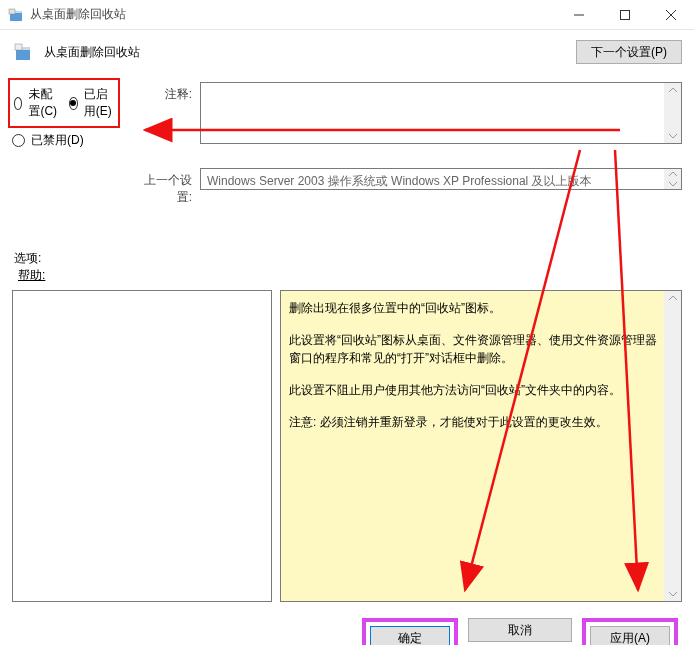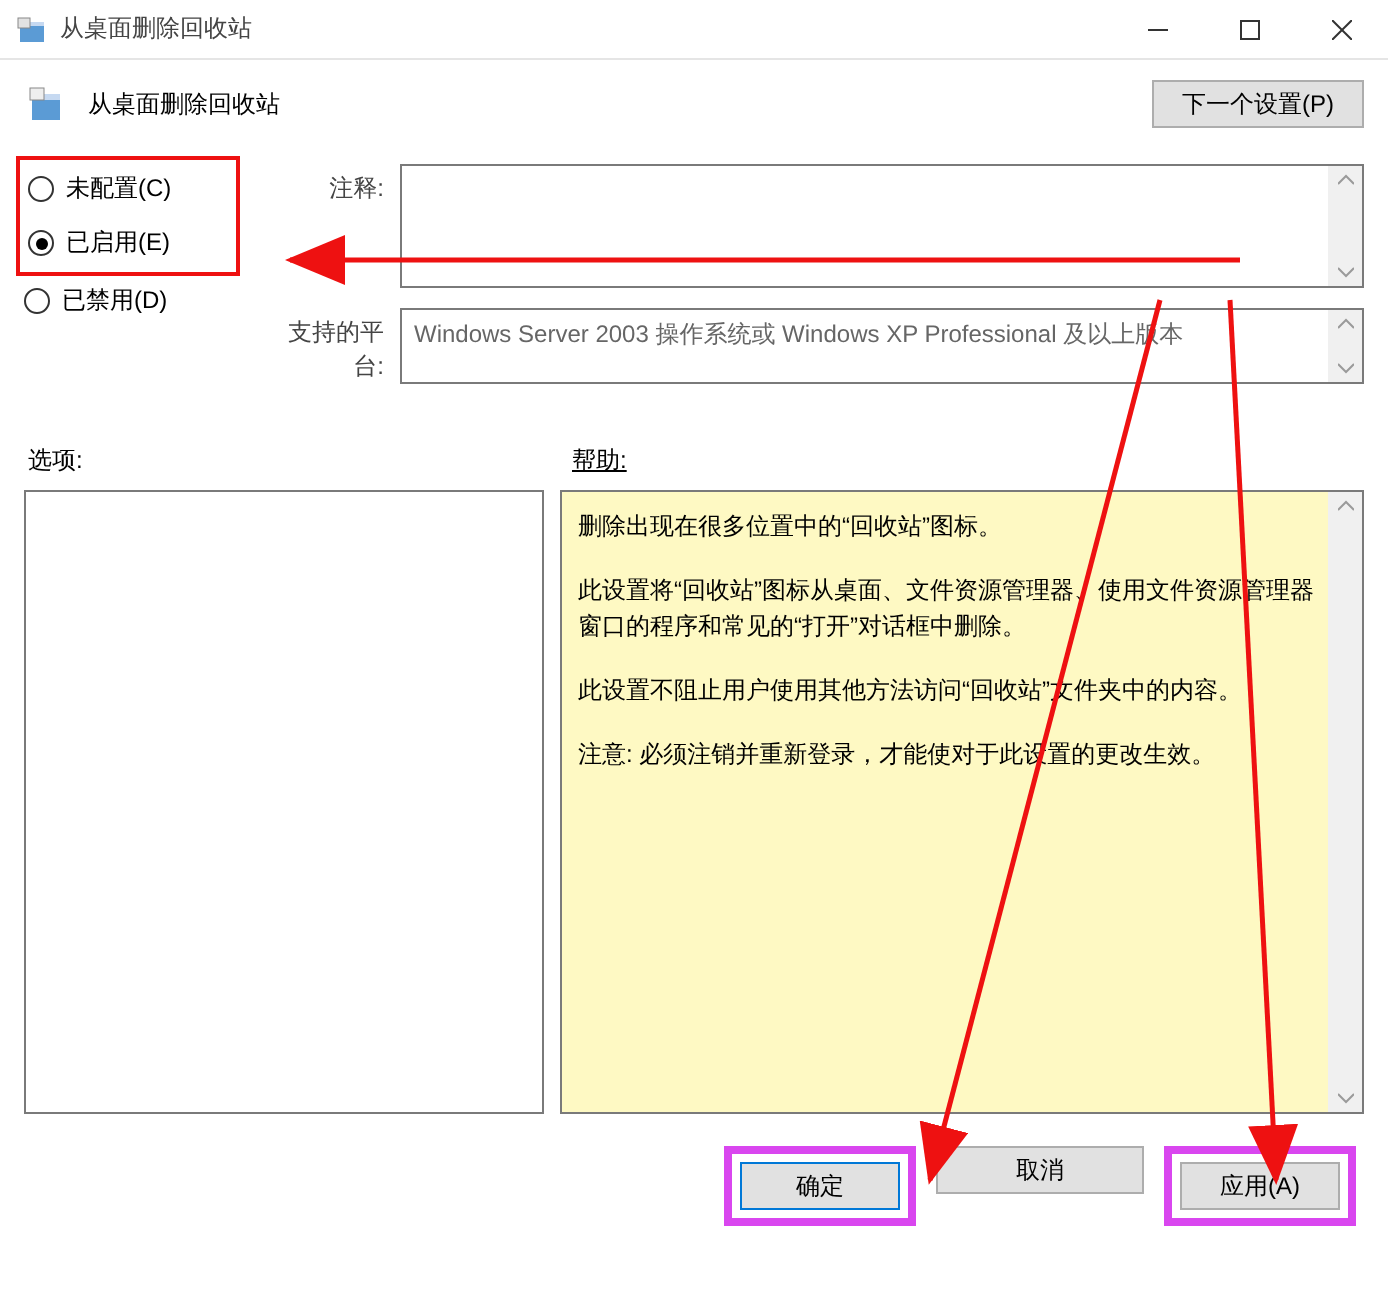--- a/index.html
+++ b/index.html
@@ -62,45 +62,45 @@
   .radio-col {
     width: 104px;
     display:flex; flex-direction:column; gap:10px;
     padding-top: 2px;
   }
   .radiogroup-hilite {
     border: 2px solid #e11;
     padding: 6px 4px 6px 4px;
     margin: -6px -4px -6px -4px;
     position: relative;
-    display:flex; flex-direction:column; gap:10px;
+    display:flex; gap:10px;
   }
   .radio-item { display:flex; align-items:center; gap:6px; cursor:pointer; }
   .radio-circle {
     width:13px; height:13px; border:1px solid #333; border-radius:50%;
     display:inline-flex; align-items:center; justify-content:center;
   }
   .radio-circle.checked::after {
     content:""; width:6px; height:6px; background:#000; border-radius:50%;
   }
   .radio-label { font-size:12px; }
 
   .info-col { flex:1; }
-  .info-row { display:flex; margin-bottom:10px; }
+  .info-row { display:flex; margin-bottom:24px; }
   .info-label { width: 66px; text-align:right; padding-right: 8px; padding-top:4px; color:#444; }
   .comment-box {
     flex:1; height: 62px;
     border:1px solid #7a7a7a;
     background:#fff;
     position:relative;
     font-size:12px;
     padding:4px 18px 4px 4px;
   }
   .platform-box {
-    flex:1; height: 38px;
+    flex:1; height: 22px;
     border:1px solid #7a7a7a;
     background:#fff;
     padding:4px 18px 4px 6px;
     position:relative;
     font-size:12px;
     color:#666;
   }
   .scroll-v {
     position:absolute; right:0; top:0; bottom:0; width:17px;
     display:flex; flex-direction:column; justify-content:space-between;
@@ -110,20 +110,21 @@
     width:17px; height:14px;
     display:flex;align-items:center;justify-content:center;
     background:#f0f0f0;
   }
   .scroll-btn svg polyline { stroke:#9a9a9a; stroke-width:1; fill:none; }
 
   .labels-row {
     display:flex;
     margin-top: 20px;
     margin-bottom: 6px;
+    flex-direction: column;
   }
   .labels-row .opt { width: 268px; padding-left:2px;}
   .labels-row .hlp { padding-left: 6px; text-decoration: underline; }
 
   .panels { display:flex; gap: 8px; height: 312px; }
   .options-pane {
     width: 260px; border:1px solid #7a7a7a; background:#fff;
   }
   .help-pane {
     flex:1; border:1px solid #7a7a7a; background:#fef9c3;
@@ -238,21 +239,21 @@
               </div>
             <div class="scroll-btn">
                 <svg width="8" height="6">
                   <polyline points="0,1 4,5 8,1"></polyline>
                 </svg>
               </div>
           </div>
         </div>
       </div>
       <div class="info-row">
-        <div class="info-label">支持的平台:</div>
+        <div class="info-label">上一个设置:</div>
         <div class="platform-box">
           <span>Windows Server 2003 操作系统或 Windows XP Professional 及以上版本</span>
           <div class="scroll-v">
             <div class="scroll-btn">
                 <svg width="8" height="6">
                   <polyline points="0,5 4,1 8,5"></polyline>
                 </svg>
               </div>
             <div class="scroll-btn">
                 <svg width="8" height="6">

